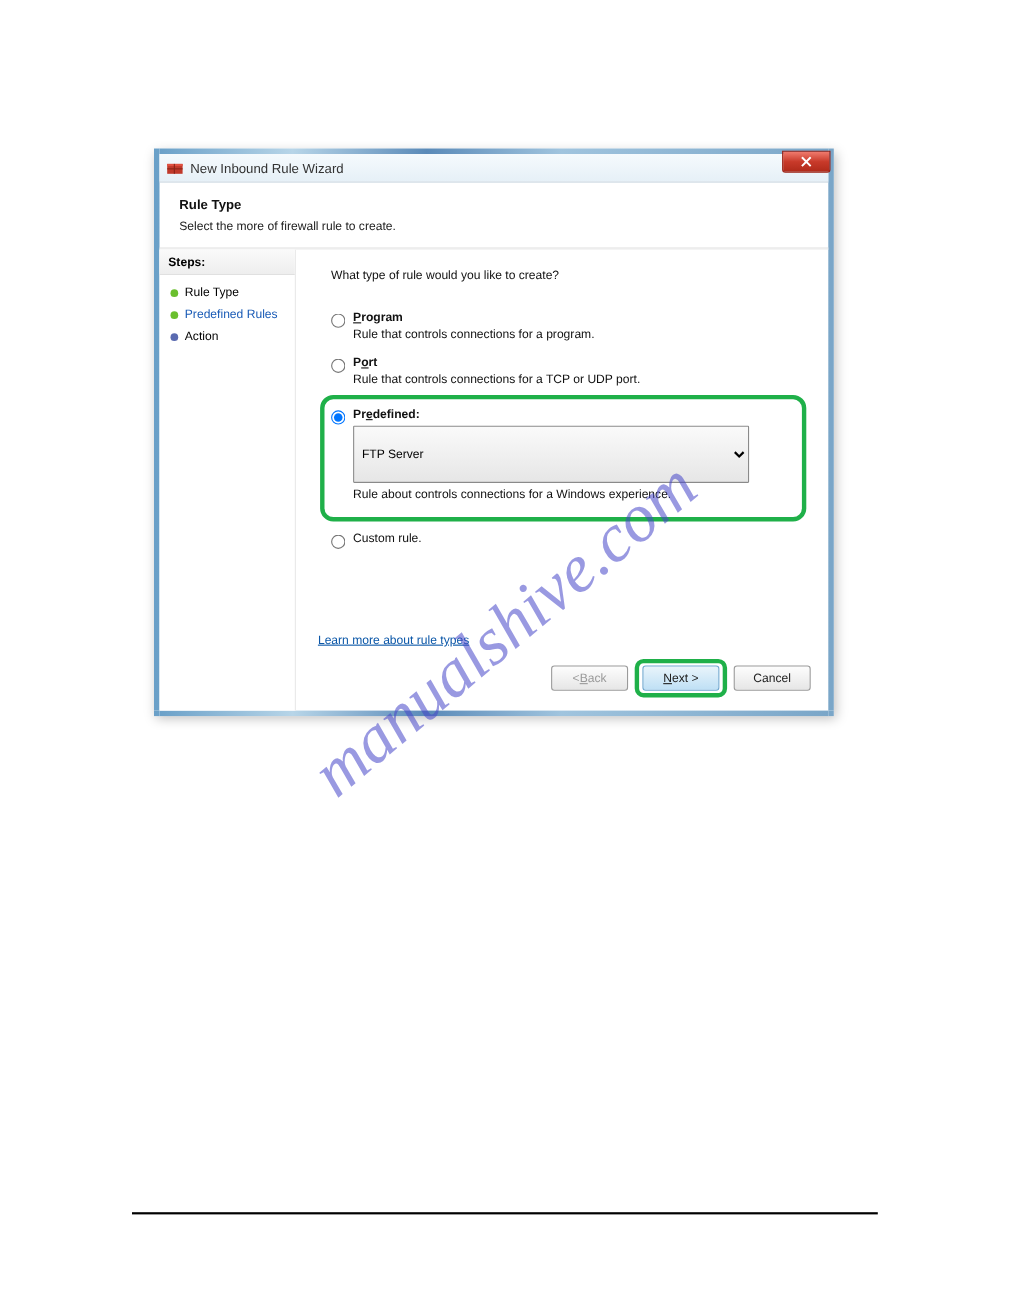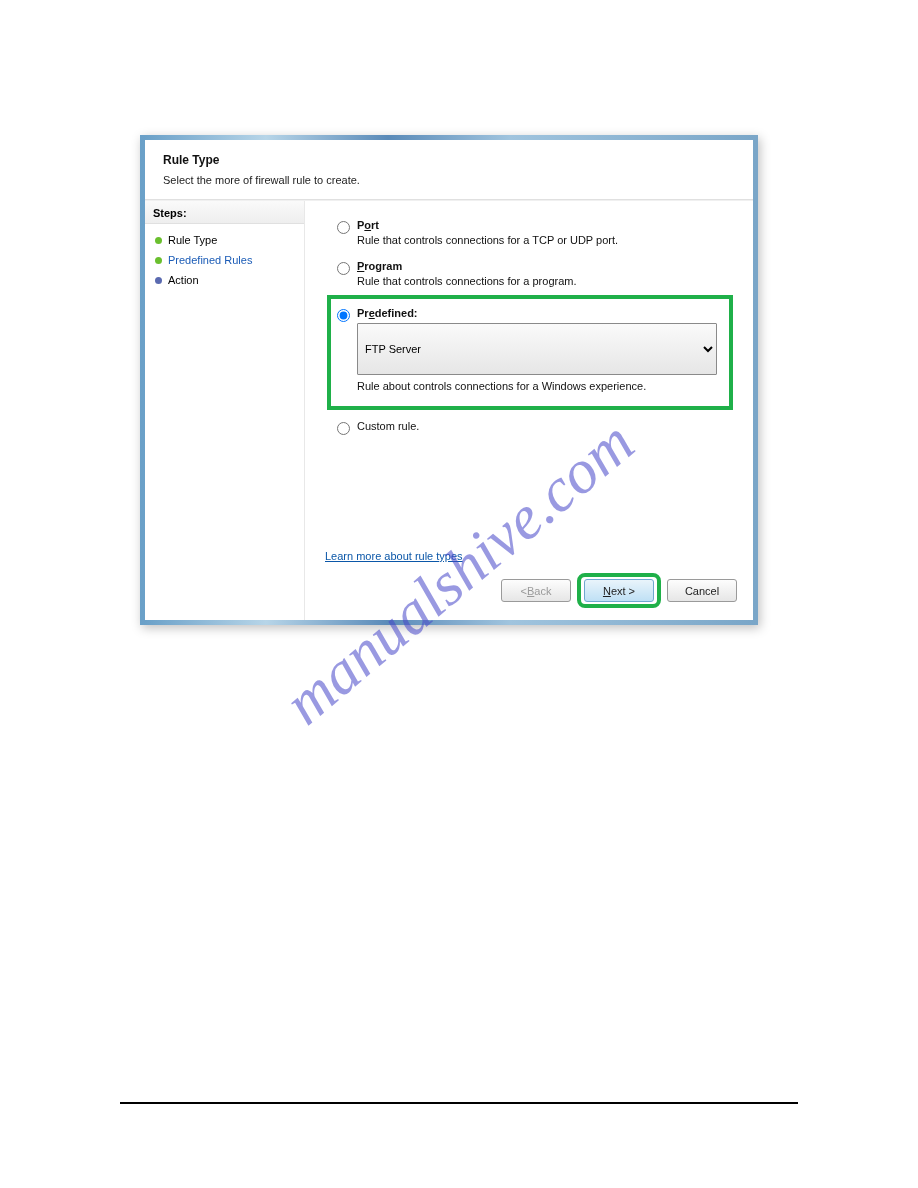--- a/index.html
+++ b/index.html
@@ -66,21 +66,21 @@
     border-bottom: 1px solid #e0e0e0;
   }
   .header-area h1 { font-size: 12px; font-weight: bold; color: #111; margin-bottom: 7px; }
   .header-area .subtitle { font-size: 11px; color: #222; }
   .body-area {
     display: flex;
     min-height: 420px;
     border-top: 1px solid #f0f0f0;
   }
   .sidebar {
-    width: 160px;
+    width: 124px;
     background: #fff;
     border-right: 1px solid #e8e8e8;
     padding-top: 0;
   }
   .sidebar .steps-label {
     font-size: 11px; font-weight: bold;
     padding: 6px 10px 4px 8px;
     background: linear-gradient(180deg,#fafafa,#eeeeee);
     border-bottom: 1px solid #e0e0e0;
   }
@@ -102,21 +102,21 @@
   .opt-row { margin-bottom: 14px; position: relative; }
   .opt-row input[type=radio] { position: absolute; left: 0; top: 2px; }
   .opt-row .opt-label {
     font-weight: bold; font-size: 11px; color: #111;
     margin-left: 20px; display:block; margin-bottom: 3px;
   }
   .opt-row .opt-label u { text-decoration: underline; }
   .opt-row .opt-desc { font-size: 11px; color: #111; margin-left: 20px; }
   .predefined-box {
     border: 4px solid #1fb049;
-    border-radius: 0;
+    border-radius: 12px;
     padding: 8px 10px 8px 6px;
     margin: -6px -6px 10px -10px;
   }
   .select-wrap {
     margin-left: 20px; margin-top: 4px; margin-bottom: 5px;
   }
   .select-wrap select {
     width: 360px; font-size: 11px; padding: 18px 3px;
     background: linear-gradient(180deg,#fafafa,#e6e6e6);
     border: 1px solid #8a8a8a;
@@ -160,20 +160,36 @@
 </style>
 </head>
 <body>
 
 <div class="page">
 
   <div class="watermark">manualshive.com</div>
 
   <div class="dialog-wrap">
 
+    <div class="titlebar">
+      <span class="icon">
+        <svg viewBox="0 0 16 16">
+            <rect x="1" y="4" width="14" height="9" fill="#c0392b"></rect>
+            <rect x="1" y="4" width="14" height="2" fill="#e05040"></rect>
+            <rect x="1" y="8" width="14" height="1" fill="#8a2418"></rect>
+            <rect x="7" y="4" width="1" height="9" fill="#8a2418"></rect>
+          </svg>
+      </span>
+      <span class="title">New Inbound Rule Wizard</span>
+      <div class="close-btn">
+        <svg viewBox="0 0 10 10">
+            <path d="M1 1 L9 9 M9 1 L1 9" stroke="#fff" stroke-width="1.8"></path>
+          </svg>
+      </div>
+    </div>
 
     <div class="header-area">
       <h1>Rule Type</h1>
       <div class="subtitle">Select the more of firewall rule to create.</div>
     </div>
 
     <div class="body-area">
       <div class="sidebar">
         <div class="steps-label">Steps:</div>
         <ul>
@@ -186,31 +202,32 @@
             <span class="txt">Predefined Rules</span>
           </li>
           <li class="action">
             <span class="bullet"></span>
             <span class="txt">Action</span>
           </li>
         </ul>
       </div>
 
       <div class="content">
+        <div class="question">What type of rule would you like to create?</div>
+
+        <div class="opt-row">
+          <input type="radio" name="ruletype" style="">
+          <span class="opt-label"><u>P</u>rogram</span>
+          <span class="opt-desc">Rule that controls connections for a program.</span>
+        </div>
 
         <div class="opt-row">
           <input type="radio" name="ruletype" style="">
           <span class="opt-label">P<u>o</u>rt</span>
           <span class="opt-desc">Rule that controls connections for a TCP or UDP port.</span>
-        </div>
-
-        <div class="opt-row">
-          <input type="radio" name="ruletype" style="">
-          <span class="opt-label"><u>P</u>rogram</span>
-          <span class="opt-desc">Rule that controls connections for a program.</span>
         </div>
 
         <div class="predefined-box">
           <div class="opt-row" style="margin-bottom:6px">
             <input type="radio" name="ruletype" checked="" style="">
             <span class="opt-label">Pr<u>e</u>defined:</span>
             <div class="select-wrap">
               <select>
                 <option>FTP Server</option>
               </select>

